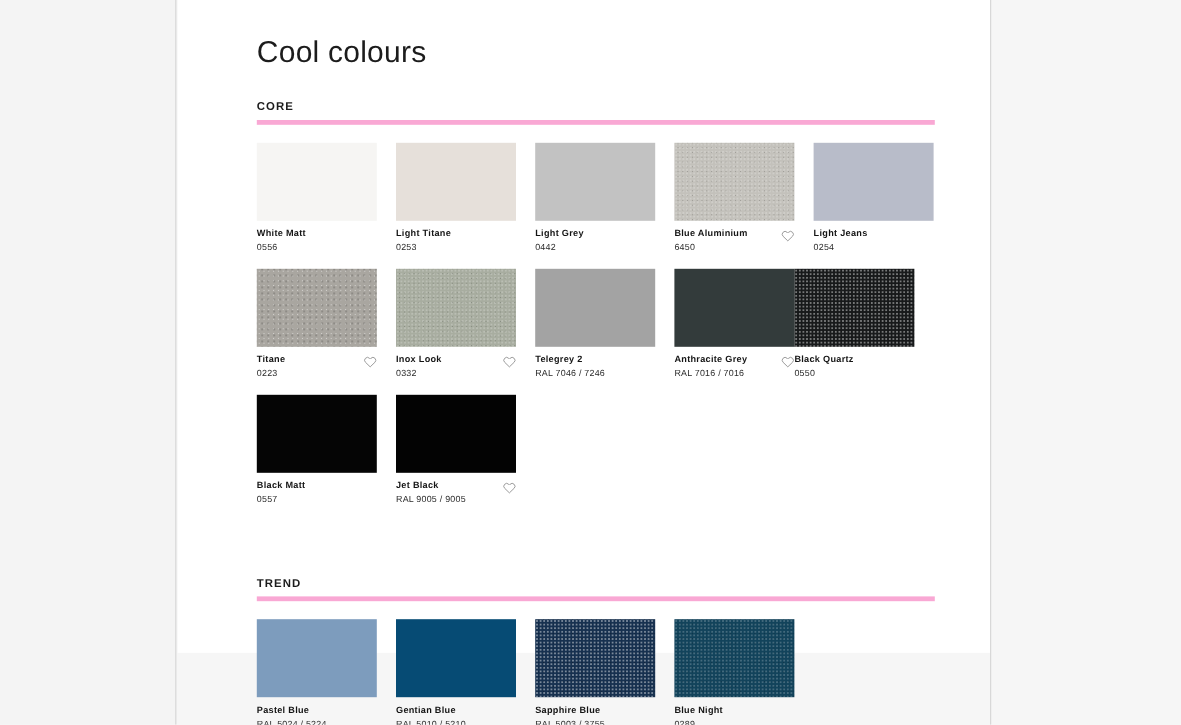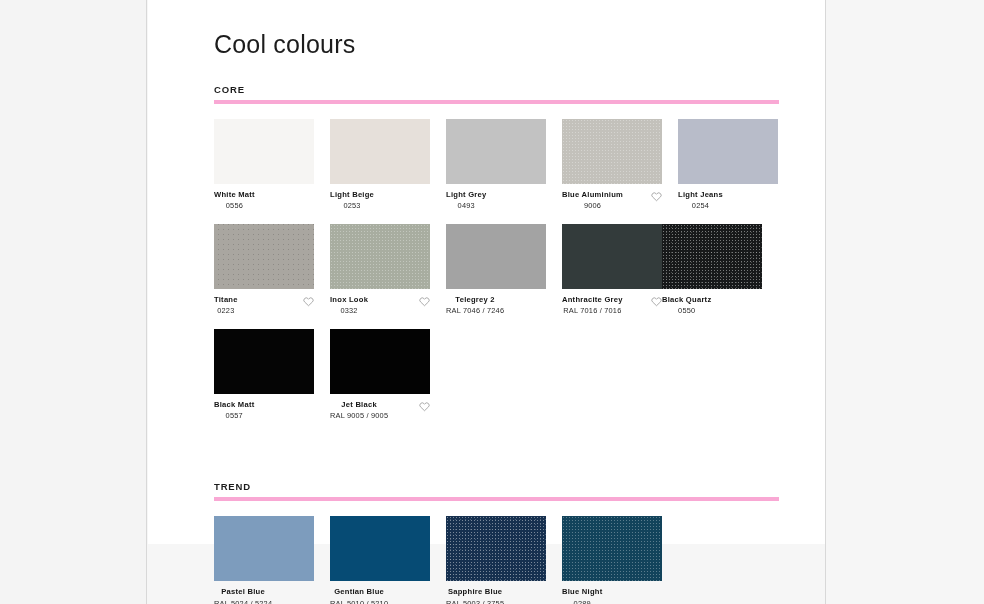--- a/index.html
+++ b/index.html
@@ -73,21 +73,20 @@
   .grid {
     display: flex;
     flex-wrap: wrap;
     margin-top: 15px;
   }
 
   .swatch-cell {
     width: 100px;
     margin-right: 16px;
     margin-bottom: 12px;
-    text-align: center;
   }
   .swatch-cell.last { margin-right: 0; }
 
   .chip {
     width: 100px;
     height: 65px;
     display: block;
   }
 
   .meta {
@@ -179,50 +178,50 @@
                     <svg viewBox="0 0 24 22" xmlns="http://www.w3.org/2000/svg">
                       <path d="M12 20.2 3.4 11.9a5.1 5.1 0 0 1 0-7.3 5.1 5.1 0 0 1 7.3 0l1.3 1.3 1.3-1.3a5.1 5.1 0 0 1 7.3 0 5.1 5.1 0 0 1 0 7.3Z" fill="none" stroke="#9a9a9a" stroke-width="1.8"></path>
                     </svg>
                   </div>
                 </div>
               </div>
               <div class="swatch-cell">
                 <div class="chip " style="background-color: rgb(230, 224, 218);"></div>
                 <div class="meta">
                   <div class="meta-text">
-                    <div class="chip-name">Light Beige</div>
+                    <div class="chip-name">Light Titane</div>
                     <div class="chip-code">0253</div>
                   </div>
                   <div class="fav hidden">
                     <svg viewBox="0 0 24 22" xmlns="http://www.w3.org/2000/svg">
                       <path d="M12 20.2 3.4 11.9a5.1 5.1 0 0 1 0-7.3 5.1 5.1 0 0 1 7.3 0l1.3 1.3 1.3-1.3a5.1 5.1 0 0 1 7.3 0 5.1 5.1 0 0 1 0 7.3Z" fill="none" stroke="#9a9a9a" stroke-width="1.8"></path>
                     </svg>
                   </div>
                 </div>
               </div>
               <div class="swatch-cell">
                 <div class="chip " style="background-color: rgb(194, 194, 194);"></div>
                 <div class="meta">
                   <div class="meta-text">
                     <div class="chip-name">Light Grey</div>
-                    <div class="chip-code">0493</div>
+                    <div class="chip-code">0442</div>
                   </div>
                   <div class="fav hidden">
                     <svg viewBox="0 0 24 22" xmlns="http://www.w3.org/2000/svg">
                       <path d="M12 20.2 3.4 11.9a5.1 5.1 0 0 1 0-7.3 5.1 5.1 0 0 1 7.3 0l1.3 1.3 1.3-1.3a5.1 5.1 0 0 1 7.3 0 5.1 5.1 0 0 1 0 7.3Z" fill="none" stroke="#9a9a9a" stroke-width="1.8"></path>
                     </svg>
                   </div>
                 </div>
               </div>
               <div class="swatch-cell">
                 <div class="chip tex-grain" style="background-color: rgb(195, 193, 187);"></div>
                 <div class="meta">
                   <div class="meta-text">
                     <div class="chip-name">Blue Aluminium</div>
-                    <div class="chip-code">9006</div>
+                    <div class="chip-code">6450</div>
                   </div>
                   <div class="fav">
                     <svg viewBox="0 0 24 22" xmlns="http://www.w3.org/2000/svg">
                       <path d="M12 20.2 3.4 11.9a5.1 5.1 0 0 1 0-7.3 5.1 5.1 0 0 1 7.3 0l1.3 1.3 1.3-1.3a5.1 5.1 0 0 1 7.3 0 5.1 5.1 0 0 1 0 7.3Z" fill="none" stroke="#9a9a9a" stroke-width="1.8"></path>
                     </svg>
                   </div>
                 </div>
               </div>
               <div class="swatch-cell last">
                 <div class="chip " style="background-color: rgb(184, 188, 201);"></div>

